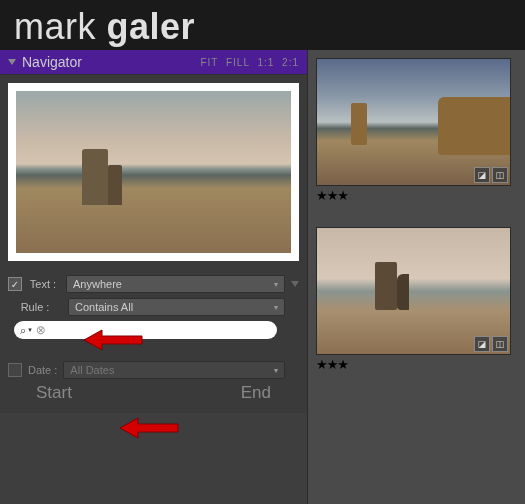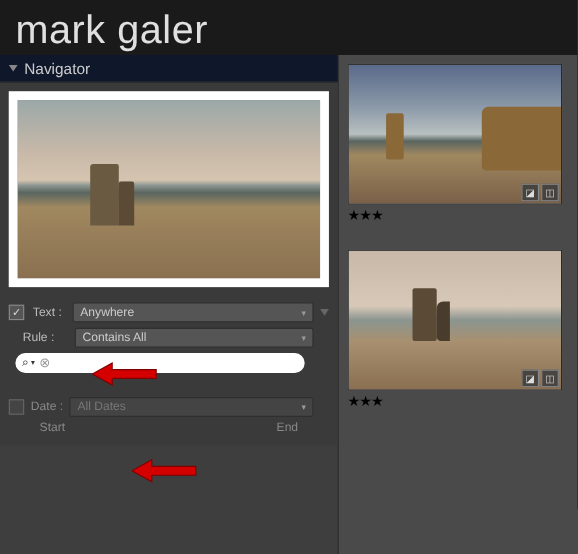--- a/index.html
+++ b/index.html
@@ -1,22 +1,22 @@
 <!DOCTYPE html>
 <html><head>
 <meta charset="utf-8">
 <style>
 *{box-sizing:border-box;margin:0;padding:0;font-family:"Helvetica Neue",Arial,sans-serif}
 body{background:#1a1a1a;width:525px;height:504px;overflow:hidden;color:#aaa;font-size:12px;position:relative}
 .branding{color:#e0e0e0;font-size:36px;font-weight:300;padding:6px 14px 2px;letter-spacing:0.5px}
-.branding .last{font-weight:400}
+.branding .last{font-weight:700}
 .cols{display:flex;height:456px}
 .left{width:308px;background:#3e3e3e;border-right:1px solid #2a2a2a;display:flex;flex-direction:column}
 .right{flex:1;background:#4a4a4a;padding:8px 0 0 8px;display:flex;flex-direction:column;gap:22px}
-.panel-hdr{display:flex;align-items:center;padding:4px 8px;background:#0f172a;border-bottom:1px solid #2f2f2f;cursor:pointer;position:relative}
+.panel-hdr{display:flex;align-items:center;padding:4px 8px;background:#4c1d95;border-bottom:1px solid #2f2f2f;cursor:pointer;position:relative}
 .panel-hdr .tri{width:0;height:0;border-left:4px solid transparent;border-right:4px solid transparent;border-top:6px solid #888;margin-right:6px}
 .panel-hdr.collapsed .tri{border-top:4px solid transparent;border-bottom:4px solid transparent;border-left:6px solid #888;margin-right:6px}
 .panel-hdr .title{color:#ccc;font-size:14px}
 .panel-hdr .zoom{margin-left:auto;font-size:10px;color:#888;letter-spacing:1px}
 .panel-hdr .zoom span{margin-left:4px;cursor:pointer}
 .nav-img-wrap{padding:8px;background:#3a3a3a}
 .nav-img{width:100%;height:178px;border:8px solid #fff;background:#888;position:relative;overflow:hidden}
 .sky{position:absolute;inset:0;background:linear-gradient(180deg,#9ba8a8 0%,#c9b9a8 30%,#d4c4b0 45%,#8a9590 48%,#5a6560 52%,#a08860 60%,#8a7050 100%)}
 .rock1{position:absolute;left:66px;bottom:48px;width:26px;height:56px;background:#6b5a42;border-radius:3px 2px 0 0}
 .rock2{position:absolute;left:92px;bottom:48px;width:14px;height:40px;background:#5a4a36;border-radius:2px 2px 0 0}
@@ -29,21 +29,21 @@
 .dark-tri{width:0;height:0;border-left:4px solid transparent;border-right:4px solid transparent;border-top:6px solid #666;margin-left:6px}
 .search-row{display:flex;align-items:center;background:#fff;border-radius:10px;padding:2px 6px;margin:4px 22px 4px 6px;position:relative}
 .search-row .mag{font-size:11px;color:#333;margin-right:2px}
 .search-row .dd2{font-size:7px;color:#333;margin-right:4px}
 .search-row input{border:none;outline:none;flex:1;font-size:12px;color:#000;background:transparent}
 .search-row .clr{color:#999;font-size:12px;cursor:pointer}
 .date-row{display:flex;align-items:center;margin-top:22px}
 .date-row .chk{width:14px;height:14px;border:1px solid #666;background:#444;margin-right:6px}
 .date-row .dlbl{color:#888;font-size:11px;margin-right:6px}
 .date-row .sel{flex:1;background:#444;color:#777}
-.se-row{display:flex;justify-content:space-between;padding:4px 28px 0;color:#888;font-size:11px}
+.se-row{display:flex;justify-content:space-between;padding:4px 28px 0;color:#888;font-size:17px}
 .thumb{width:195px}
 .thumb-img{width:195px;height:128px;background:#888;position:relative;overflow:hidden;border:1px solid #2a2a2a}
 .thumb-img .sky2{position:absolute;inset:0;background:linear-gradient(180deg,#5a6a8a 0%,#8a98a8 30%,#b8c0c0 50%,#5a6560 55%,#a08860 65%,#7a6048 100%)}
 .thumb-img .r1{position:absolute;left:34px;bottom:40px;width:16px;height:42px;background:#8a6838;border-radius:2px}
 .thumb-img .r2{position:absolute;right:0;bottom:30px;width:72px;height:58px;background:#8a6838;border-radius:6px 0 0 4px}
 .thumb-img.v2 .sky2{background:linear-gradient(180deg,#c8b8a8 0%,#d8c8b8 40%,#8a9590 50%,#a89070 65%,#8a7050 100%)}
 .thumb-img.v2 .r1{left:58px;bottom:44px;width:22px;height:48px;background:#5a4a36}
 .thumb-img.v2 .r2{left:80px;bottom:44px;width:12px;height:36px;right:auto;background:#4a3c2c}
 .badges{position:absolute;right:2px;bottom:2px;display:flex;gap:2px}
 .badge{width:16px;height:16px;background:rgba(60,60,60,.85);border:1px solid #888;display:flex;align-items:center;justify-content:center;font-size:9px;color:#ddd}
@@ -57,20 +57,26 @@
 <div class="branding">
   <span>mark</span> <span class="last">galer</span>
 </div>
 
 <div class="cols">
   <div class="left">
 
     <div class="panel-hdr">
       <span class="tri"></span>
       <span class="title">Navigator</span>
+      <span class="zoom">
+        <span>FIT</span>
+        <span>FILL</span>
+        <span>1:1</span>
+        <span>2:1</span>
+      </span>
     </div>
 
     <div class="nav-img-wrap">
       <div class="nav-img">
         <div class="sky"></div>
           <div class="rock1"></div>
           <div class="rock2"></div>
       </div>
     </div>
 

